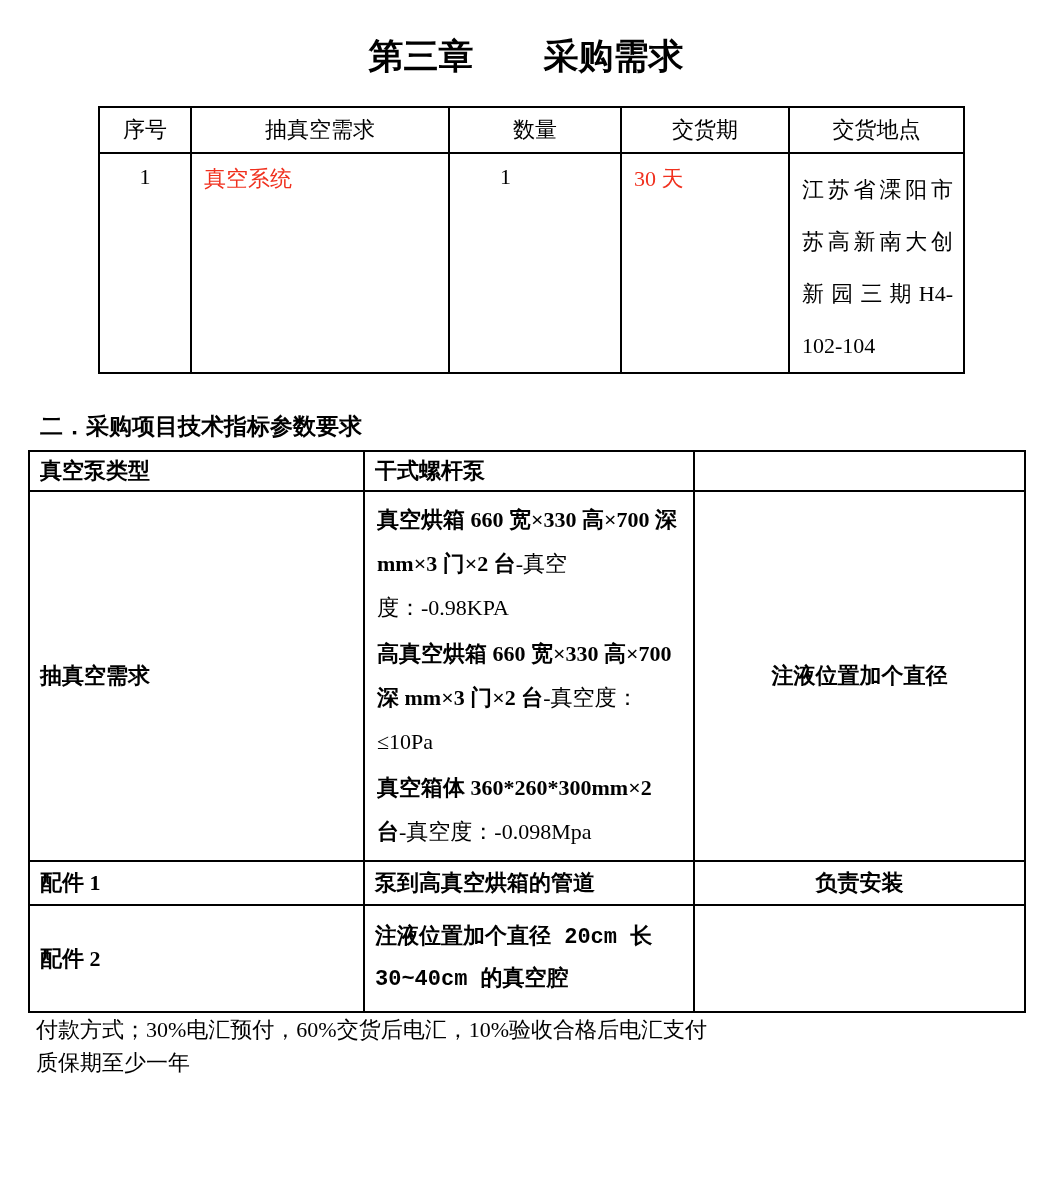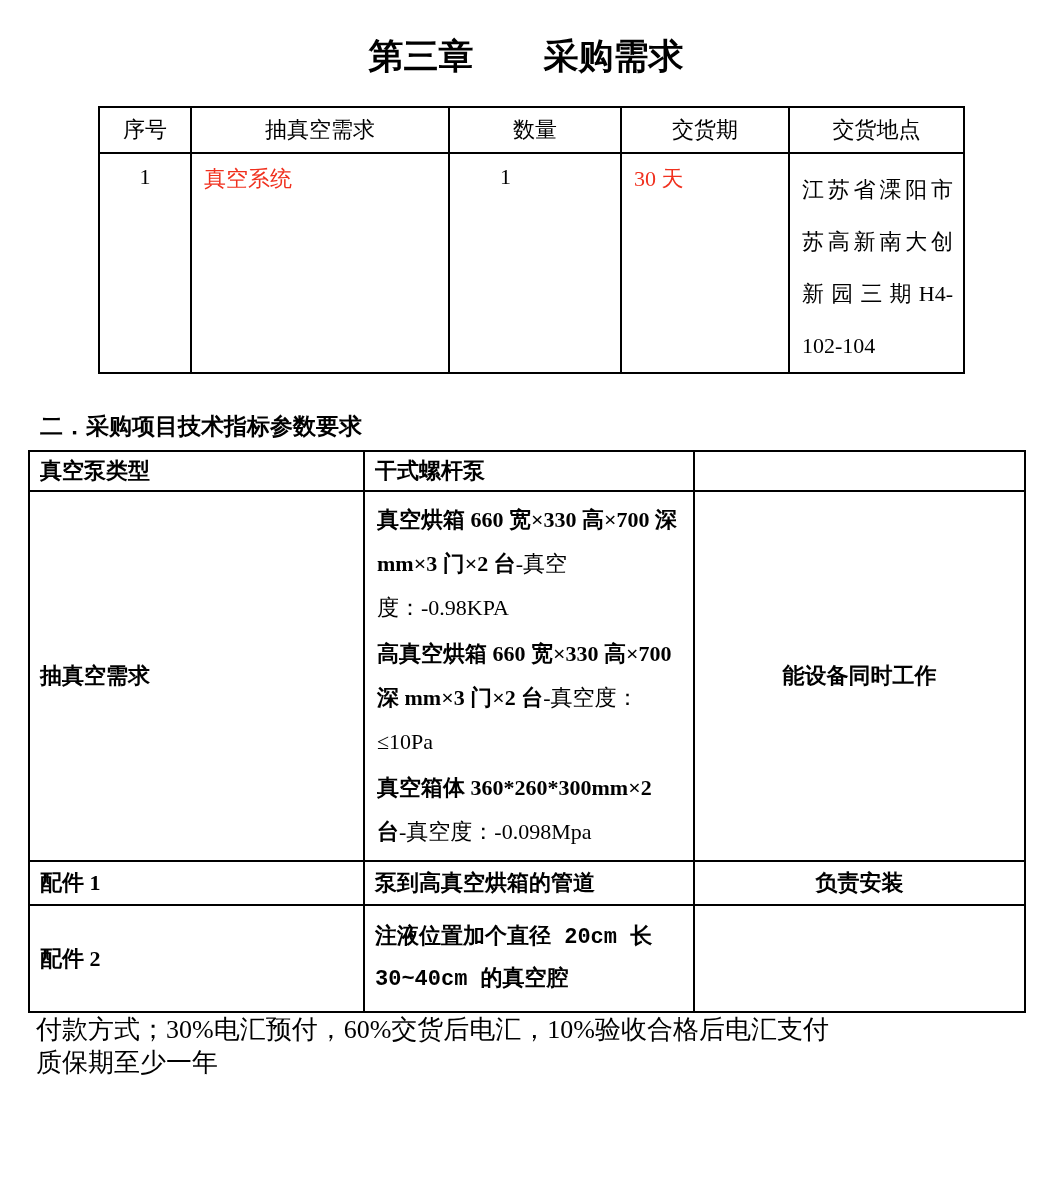--- a/index.html
+++ b/index.html
@@ -69,21 +69,21 @@
   .cell-specs { vertical-align: top; padding: 6px 10px; }
   .cell-specs p { margin: 2px; line-height: 44px; font-weight: bold; }
   .cell-specs p .reg { font-weight: normal; }
   .cell-acc2-val { vertical-align: top; padding-top: 8px; line-height: 42px; font-family: Liberation Mono, monospace; }
 
   
   .body-line {
     margin: 0;
     padding-left: 36px;
     line-height: 33px;
-    font-size: 26px;
+    font-size: 22px;
   }
 </style>
 </head>
 <body>
 
 <div class="page">
 
   <h1 class="title">第三章　　采购需求</h1>
 
 
@@ -129,21 +129,21 @@
         <td>干式螺杆泵</td>
         <td class="cell-note"></td>
       </tr>
       <tr>
         <td>抽真空需求</td>
         <td class="cell-specs">
           <p><span>真空烘箱 660 宽×330 高×700 深 mm×3 门×2 台</span><span class="reg">-真空度：-0.98KPA</span></p>
           <p><span>高真空烘箱 660 宽×330 高×700 深 mm×3 门×2 台</span><span class="reg">-真空度：≤10Pa</span></p>
           <p><span>真空箱体 360*260*300mm×2 台</span><span class="reg">-真空度：-0.098Mpa</span></p>
         </td>
-        <td class="cell-note">能设备同时工作</td>
+        <td class="cell-note">注液位置加个直径</td>
       </tr>
       <tr class="row-acc1">
         <td>配件 1</td>
         <td>泵到高真空烘箱的管道</td>
         <td class="cell-note">负责安装</td>
       </tr>
       <tr class="row-acc2">
         <td>配件 2</td>
         <td class="cell-acc2-val">注液位置加个直径 20cm 长 30~40cm 的真空腔</td>
         <td class="cell-note"></td>

